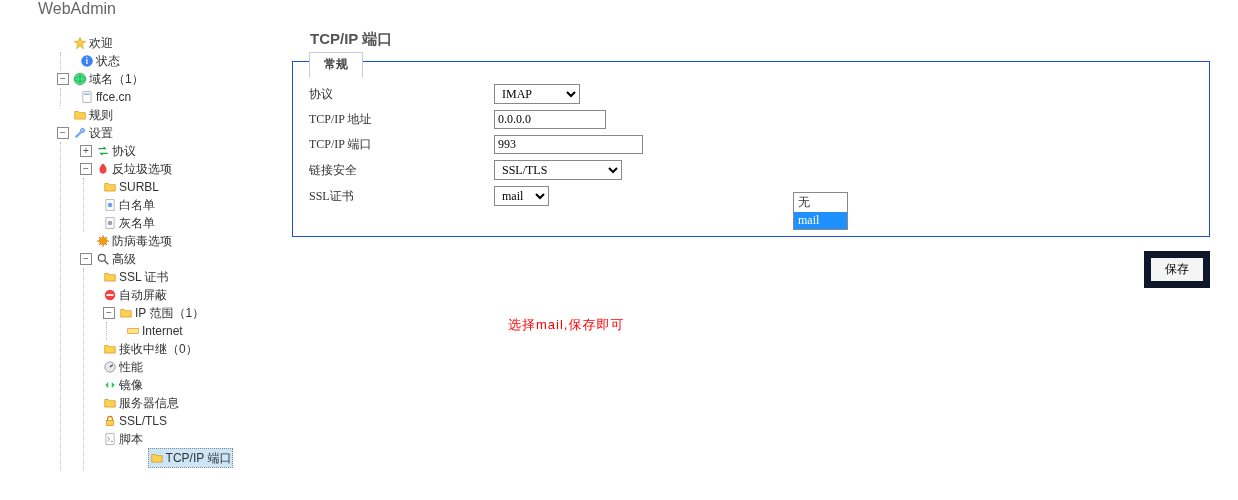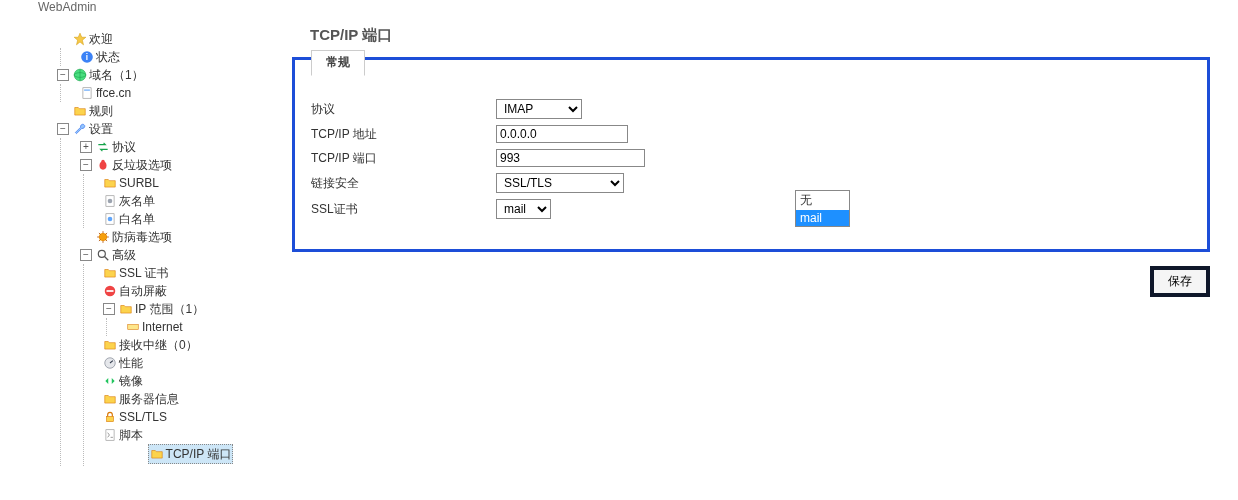--- a/index.html
+++ b/index.html
@@ -1,45 +1,45 @@
 <!DOCTYPE html>
 <html><head>
   <meta charset="utf-8">
   <style>
     * { margin: 0; padding: 0; box-sizing: border-box; }
     body { font-family: Tahoma, Arial, sans-serif; font-size: 12px; color: #333; background: #fff; }
     .container { width: 1238px; position: relative; }
-    .header { padding: 0 0 8px 38px; color: #666; font-size: 12px; }
+    .header { padding: 0 0 8px 38px; color: #666; font-size: 16px; }
     .main-layout { display: flex; }
     .sidebar { width: 280px; padding: 8px 0 0 55px; }
     .tree-node { white-space: nowrap; line-height: 18px; position: relative; text-align: center; }
     .tree-node .row { display: flex; align-items: center; gap: 2px; cursor: pointer; padding: 0 2px; }
     .tree-node .row.selected { background: #cde6f7; border: 1px dotted #888; padding: 0 1px; display: inline-flex; }
     .toggle { width: 12px; height: 12px; border: 1px solid #888; display: inline-flex; align-items: center; justify-content: center; font-size: 10px; line-height: 1; color: #555; background: #fff; margin-right: 2px; cursor: pointer; }
     .toggle.empty { border: none; background: transparent; }
     .tree-children { padding-left: 17px; border-left: 1px dotted #bbb; margin-left: 5px; }
     .icon { width: 14px; height: 14px; display: inline-block; flex-shrink: 0; }
     .content { flex: 1; padding: 4px 28px 0 12px; }
     .page-title { font-size: 15px; font-weight: bold; color: #555; margin: 0 0 12px 18px; }
-    .panel { border: 3px solid #1d4ed8; position: relative; padding: 33px 16px 24px 16px; margin-bottom: 14px; }
+    .panel { border: 1px solid #1d4ed8; position: relative; padding: 16px 16px 24px 16px; margin-bottom: 14px; font-family: Liberation Serif, serif; }
     .tab-wrap { position: absolute; top: -10px; left: 16px; }
     .tab { display: inline-block; background: #fff; border: 1px solid #ccc; border-bottom: 1px solid #fff; padding: 3px 14px 4px 14px; font-size: 12px; font-weight: bold; color: #444; }
     .form-row { display: flex; align-items: center; margin: 6px 0; }
     .form-label { width: 185px; color: #333; }
     .form-control select, .form-control input[type="text"] { font-family: inherit; font-size: 12px; padding: 1px 3px; border: 1px solid #888; background: #fff; }
-    .input-short { width: 132px; }
+    .input-short { width: 112px; }
     .input-med { width: 149px; }
     .select-a { width: 86px; }
     .select-b { width: 128px; }
     .select-c { width: 55px; }
     .dropdown-open { position: absolute; left: 500px; top: 130px; width: 55px; border: 1px solid #888; background: #fff; font-size: 12px; z-index: 10; }
     .dropdown-open .opt { padding: 1px 4px; }
     .dropdown-open .opt.sel { background: #1e90ff; color: #fff; }
     .save-row { text-align: right; margin-top: 8px; }
-    .save-btn { border: 4px solid #0f172a; background: #f5f5f5; padding: 3px 14px; font-size: 12px; cursor: pointer; font-family: Liberation Mono, monospace; }
+    .save-btn { border: 7px solid #0f172a; background: #f5f5f5; padding: 3px 14px; font-size: 12px; cursor: pointer; font-family: Liberation Mono, monospace; }
     .hint { color: #ff0000; margin: 28px 0 0 216px; font-size: 13px; letter-spacing: 1px; }
   </style>
 </head>
 <body>
 
 <div class="container">
   <div class="header"><span>WebAdmin</span></div>
   <div class="main-layout">
     <div class="sidebar">
 
@@ -133,32 +133,32 @@
                     <svg class="icon" viewBox="0 0 24 24">
                       <path d="M3 6h6l2 2h10v11H3z" fill="#fcd34d" stroke="#d97706"></path>
                     </svg>
                     <span>SURBL</span>
                   </div>
                 </div>
               <div class="tree-node">
                   <div class="row">
                     <svg class="icon" viewBox="0 0 24 24">
                       <rect x="5" y="3" width="14" height="18" fill="#fff" stroke="#888"></rect>
+                      <circle cx="12" cy="12" r="4" fill="#60a5fa"></circle>
+                    </svg>
+                    <span>白名单</span>
+                  </div>
+                </div>
+              <div class="tree-node">
+                  <div class="row">
+                    <svg class="icon" viewBox="0 0 24 24">
+                      <rect x="5" y="3" width="14" height="18" fill="#fff" stroke="#888"></rect>
                       <circle cx="12" cy="12" r="4" fill="#9ca3af"></circle>
                     </svg>
                     <span>灰名单</span>
-                  </div>
-                </div>
-              <div class="tree-node">
-                  <div class="row">
-                    <svg class="icon" viewBox="0 0 24 24">
-                      <rect x="5" y="3" width="14" height="18" fill="#fff" stroke="#888"></rect>
-                      <circle cx="12" cy="12" r="4" fill="#60a5fa"></circle>
-                    </svg>
-                    <span>白名单</span>
                   </div>
                 </div>
             </div>
           </div>
 
           <div class="tree-node">
             <div class="row">
               <span class="toggle empty"></span>
               <svg class="icon" viewBox="0 0 24 24">
                   <circle cx="12" cy="12" r="7" fill="#f59e0b"></circle>
@@ -314,15 +314,16 @@
         <div class="dropdown-open">
           <div class="opt">无</div>
           <div class="opt sel">mail</div>
         </div>
       </div>
 
       <div class="save-row">
         <button class="save-btn">保存</button>
       </div>
 
+      <div class="hint">选择mail,保存即可</div>
     </div>
   </div>
 </div>
 
 </body></html>

